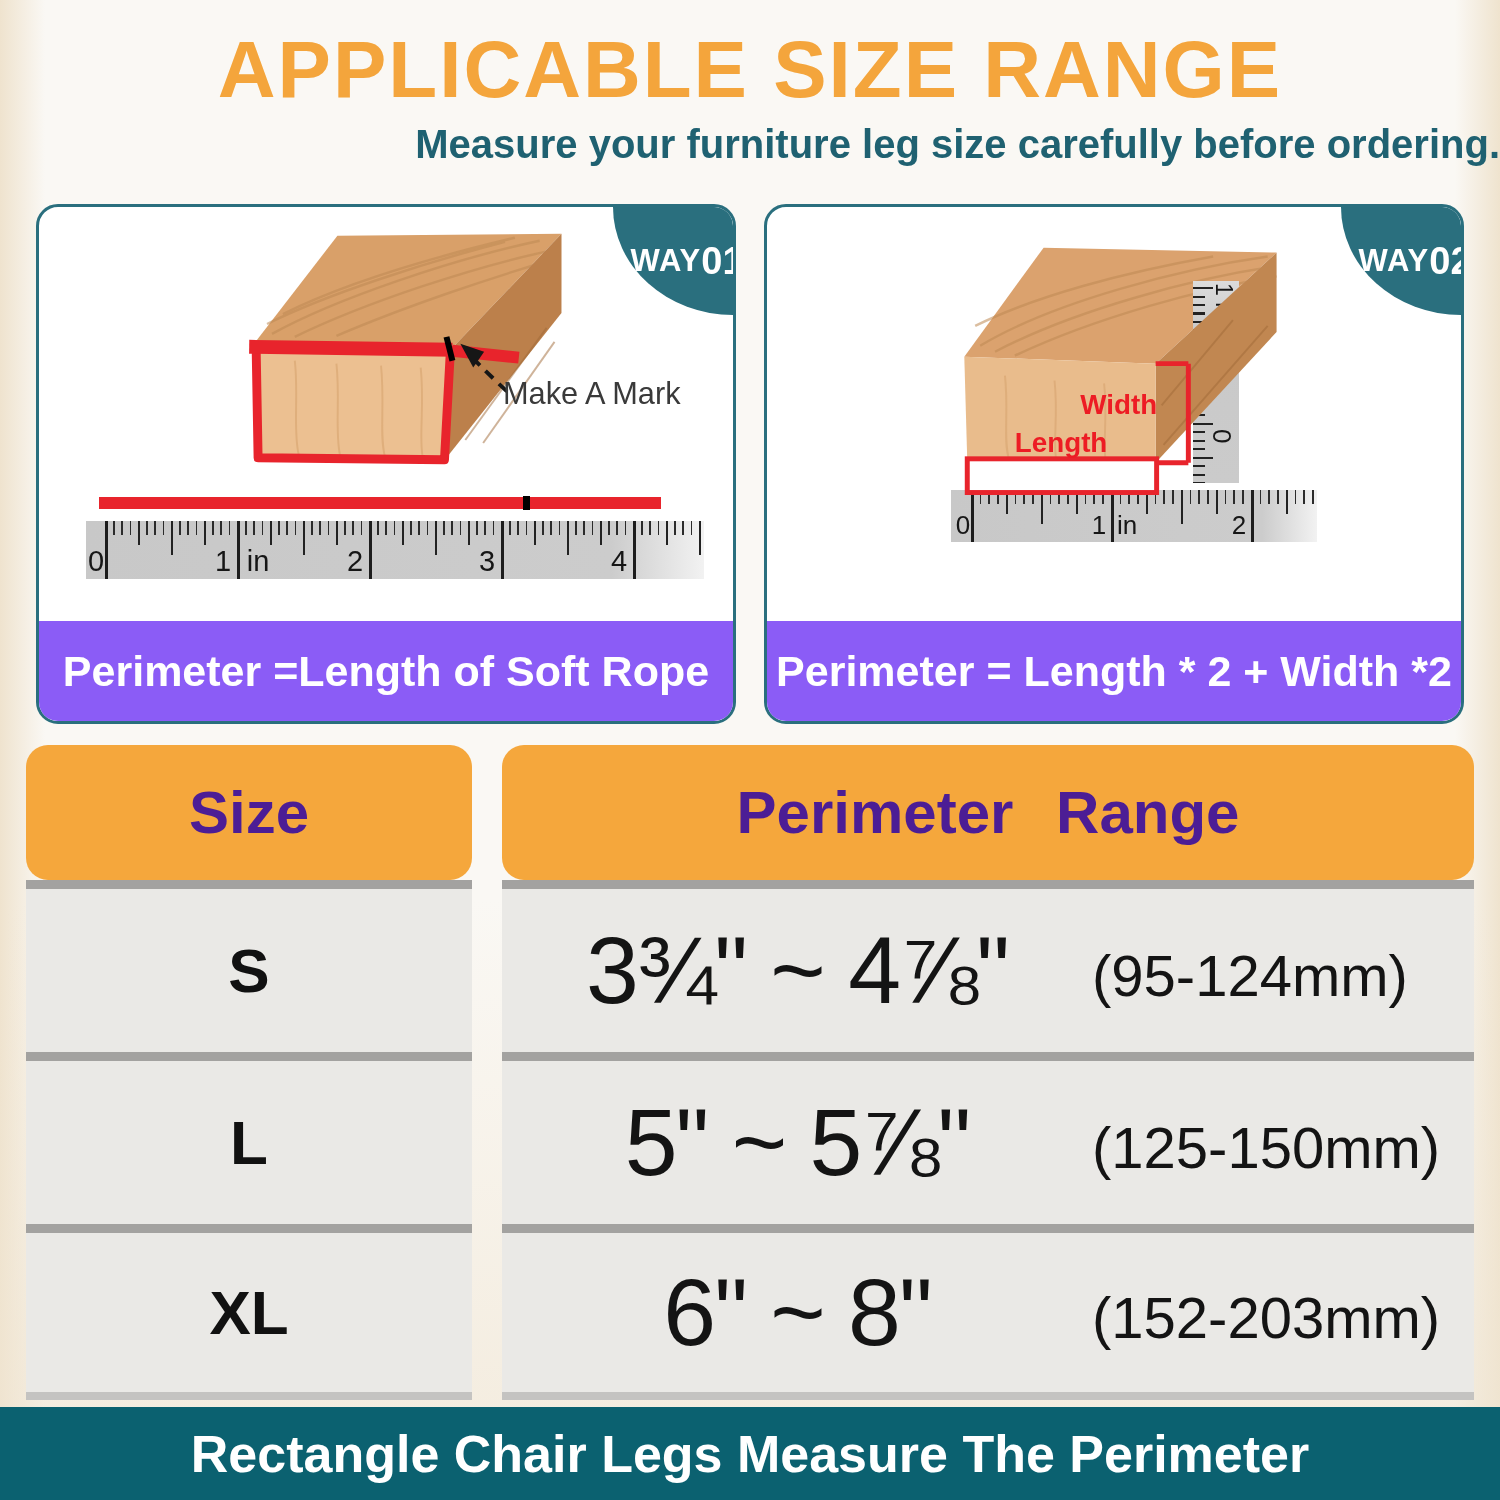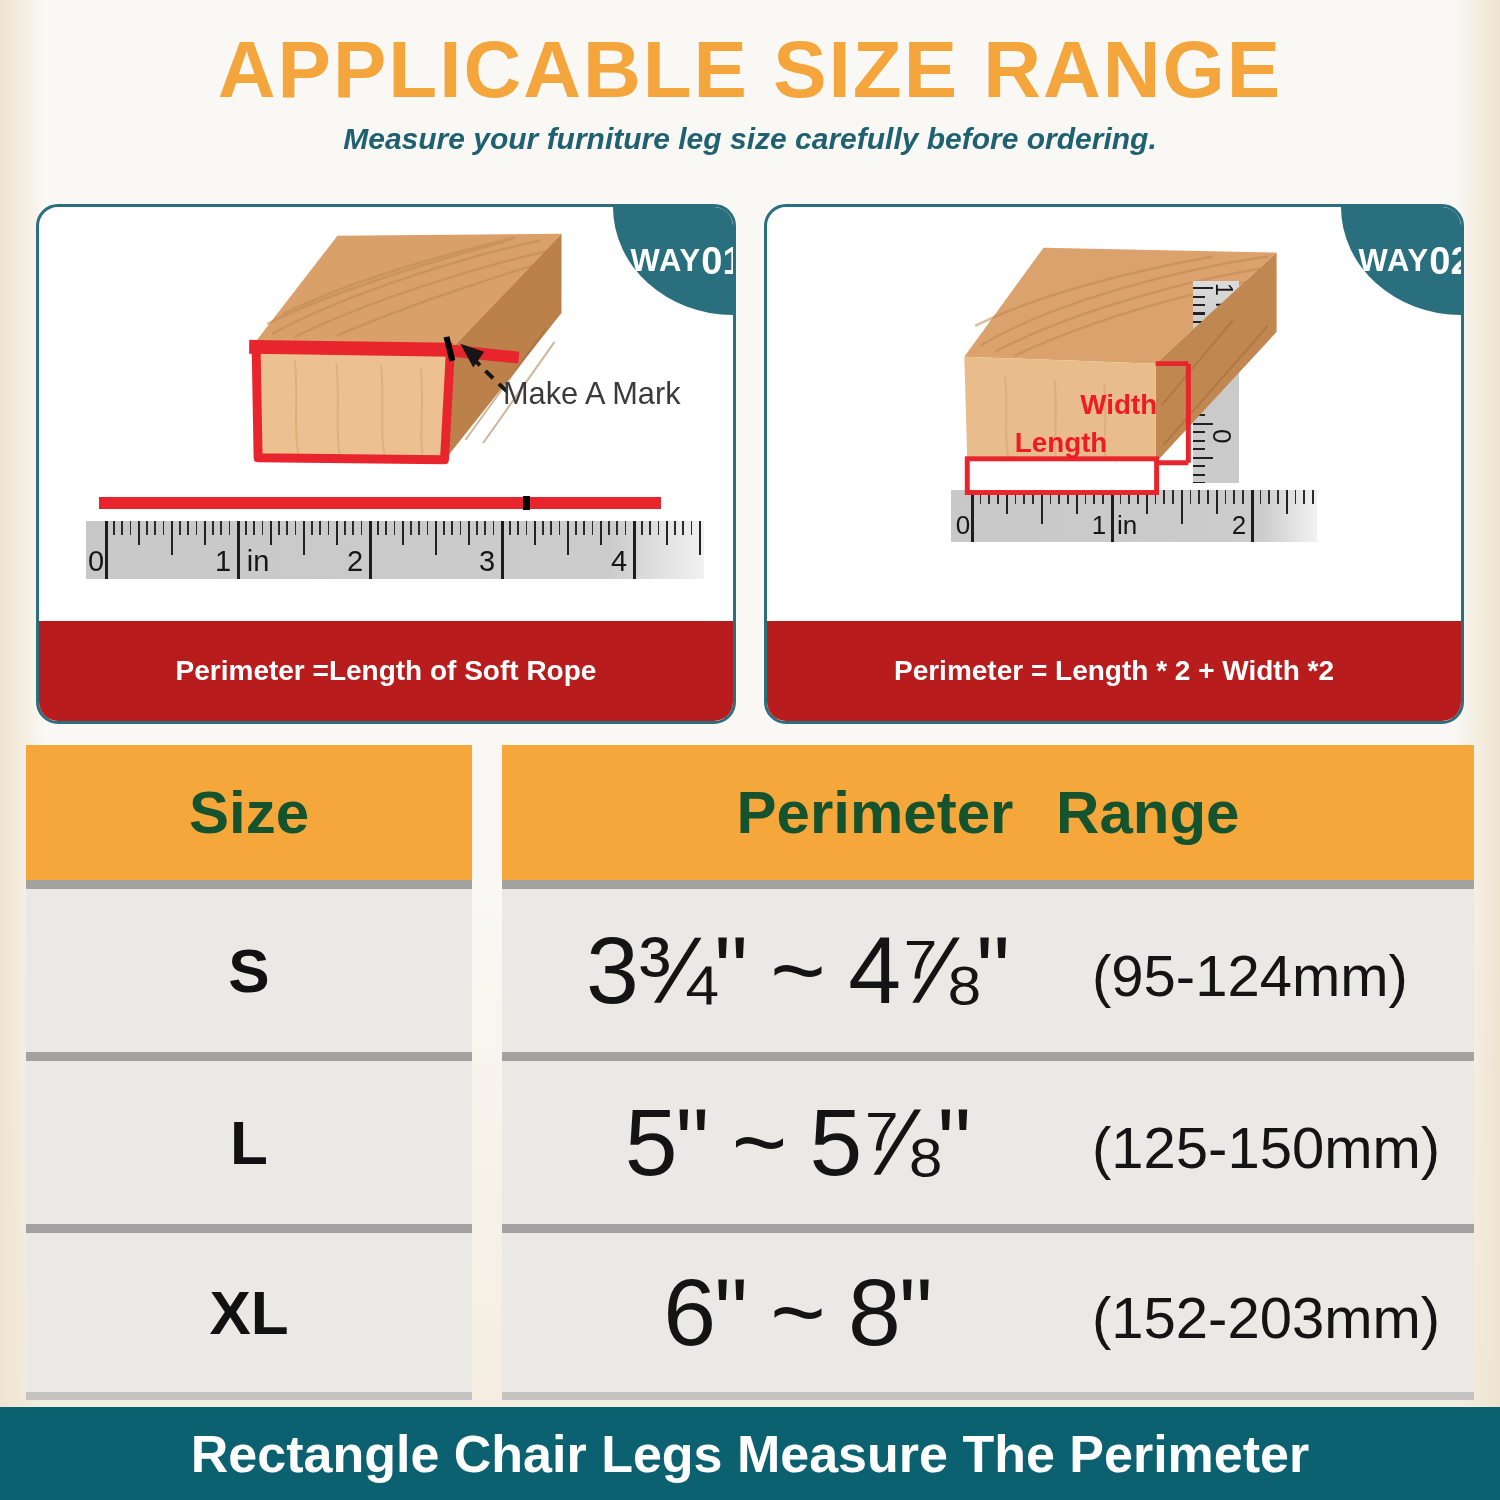--- a/index.html
+++ b/index.html
@@ -8,42 +8,42 @@
     font-family:"Liberation Sans",sans-serif;
     background:
       linear-gradient(180deg, rgba(240,229,210,0) 0%, rgba(240,229,210,0) 60%, rgba(240,229,210,.55) 92%, rgba(240,229,210,.65) 100%),
       linear-gradient(90deg, #EFE3CE 0%, #FAF8F4 3%, #FAF8F4 97%, #EFE3CE 100%);
   }
   .page-title{
     position:absolute;top:30px;left:0;right:0;text-align:center;
     font-size:80px;font-weight:bold;color:#F4A53C;letter-spacing:2px;line-height:1;
   }
   .page-subtitle{
-    position:absolute;top:122px;left:0;right:0;text-align:center;
-    font-size:30px;font-weight:bold;color:#1F6171;font-style:italic;
+    position:absolute;top:122px;left:0;right:0;text-align:right;
+    font-size:40px;font-weight:bold;color:#1F6171;
   }
   
   .card{
     position:absolute;top:204px;width:700px;height:520px;background:#fff;
     border:3px solid #2A6F7E;border-radius:22px;overflow:hidden;box-sizing:border-box;
   }
   .card.left{left:36px;}
   .card.right{left:764px;}
   .badge{
     position:absolute;top:0;right:0;width:120px;height:108px;background:#2A6F7E;
     border-radius:0 18px 0 100%;z-index:6;color:#fff;font-weight:bold;line-height:1.02;
     display:flex;flex-direction:row;justify-content:center;align-items:center;
     padding-left:28px;box-sizing:border-box;
   }
   .badge .w{font-size:31px;letter-spacing:1px;}
   .badge .n{font-size:38px;}
   .caption{
-    position:absolute;left:0;right:0;bottom:0;height:100px;background:#b91c1c;z-index:5;
+    position:absolute;left:0;right:0;bottom:0;height:100px;background:#8b5cf6;z-index:5;
     display:flex;align-items:center;justify-content:center;
-    color:#fff;font-size:28px;font-weight:bold;white-space:pre;
+    color:#fff;font-size:43px;font-weight:bold;white-space:pre;
   }
   .illus{position:absolute;inset:0;pointer-events:none;}
   .z1{z-index:1}.z2{z-index:2}.z3{z-index:3}
   svg text{font-family:"Liberation Sans",sans-serif;}
   
   .rope{position:absolute;left:60px;top:290px;width:562px;height:12px;background:#E8242C;z-index:2;}
   .rope-mark{position:absolute;left:424px;top:-1px;width:7px;height:14px;background:#000;}
   
   .hruler{position:absolute;background:linear-gradient(90deg,#C8C8C8 0%,#CCCCCC 85%,#F2F2F2 100%);}
   .hruler .ticks{
@@ -74,21 +74,21 @@
   }
   .vruler .inchline{position:absolute;left:0;right:0;top:52px;height:3px;background:#1d1d1d;}
   .vnum{position:absolute;right:2px;writing-mode:vertical-rl;color:#161616;}
   .vnum.top{top:2px;font-size:23px;}
   .vnum.bottom{top:148px;font-size:26px;}
   
   .trow{position:absolute;left:26px;width:1448px;display:flex;gap:30px;}
   .trow .c1{width:446px;box-sizing:border-box;display:flex;align-items:center;justify-content:center;}
   .trow .c2{flex:1;box-sizing:border-box;display:flex;align-items:center;}
   .thead{top:745px;height:135px;}
-  .thead .c1,.thead .c2{background:#F5A73C;color:#14532d;font-weight:bold;font-size:60px;justify-content:center;}
+  .thead .c1,.thead .c2{background:#F5A73C;color:#4c1d95;font-weight:bold;font-size:60px;justify-content:center;border-radius:22px;}
   .thead .c2{word-spacing:26px;}
   .drow .c1,.drow .c2{background:#EAE9E6;border-top:9px solid #A3A2A0;}
   .drow.last .c1,.drow.last .c2{border-bottom:8px solid #C4C3C1;}
   .row-s{top:880px;height:172px;}
   .row-l{top:1052px;height:172px;}
   .row-xl{top:1224px;height:176px;}
   .size-letter{font-size:62px;font-weight:bold;color:#111;}
   .range-main{width:590px;text-align:center;font-size:95px;color:#141414;letter-spacing:-2px;white-space:nowrap;}
   .range-mm{flex:1;text-align:left;font-size:58px;color:#141414;margin-top:10px;white-space:nowrap;}
   

